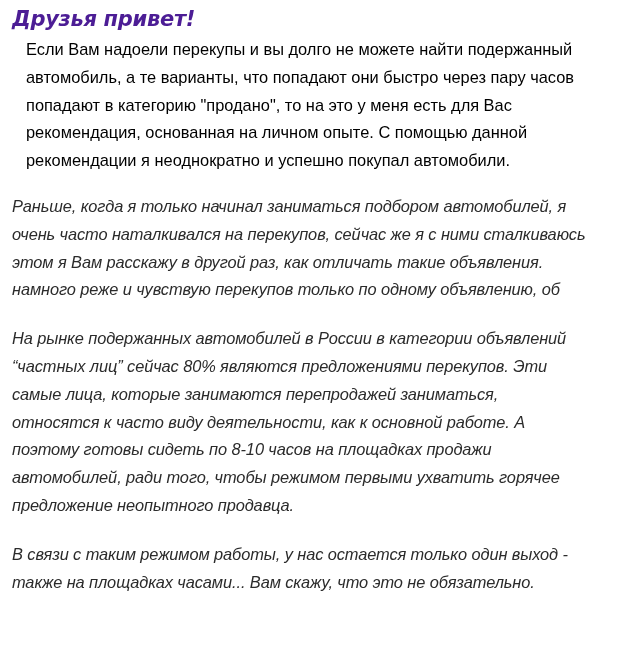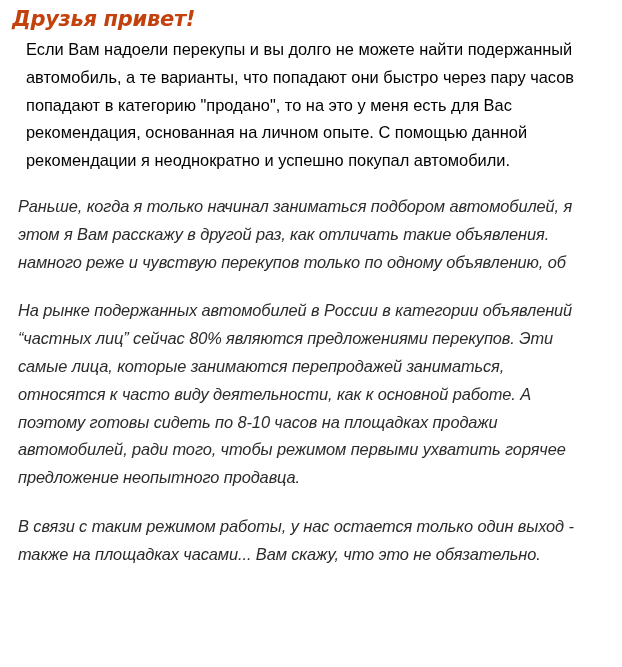--- a/index.html
+++ b/index.html
@@ -18,39 +18,39 @@
       left: 12px;
       top: 4px;
       width: 600px;
     }
     .title {
       font-family: "DejaVu Sans", sans-serif;
       font-weight: bold;
       font-style: italic;
       font-size: 21px;
       line-height: 30px;
-      color: #c2410c;
+      color: #4c1d95;
       margin: 0 0 2px 0;
       letter-spacing: -0.3px;
     }
     .lead {
       font-family: "Liberation Sans", sans-serif;
       font-size: 16.4px;
       line-height: 27.8px;
       color: #000000;
       margin: 0 0 18px 14px;
       letter-spacing: 0px;
     }
     .quote {
       font-family: "Liberation Sans", sans-serif;
       font-style: italic;
       font-size: 16.4px;
       line-height: 27.8px;
       color: #2b2b2b;
-      margin: 0 0 21px 6px;
+      margin: 0 0 21px 0;
       letter-spacing: -0.1px;
     }
     .line {
       display: block;
       white-space: nowrap;
     }
   </style>
 </head>
 <body>
 
@@ -60,20 +60,21 @@
   <p class="lead">
     <span class="line">Если Вам надоели перекупы и вы долго не можете найти подержанный</span>
     <span class="line">автомобиль, а те варианты, что попадают они быстро через пару часов</span>
     <span class="line">попадают в категорию "продано", то на это у меня есть для Вас</span>
     <span class="line">рекомендация, основанная на личном опыте. С помощью данной</span>
     <span class="line">рекомендации я неоднократно и успешно покупал автомобили.</span>
   </p>
 
   <p class="quote">
     <span class="line">Раньше, когда я только начинал заниматься подбором автомобилей, я</span>
+    <span class="line">очень часто наталкивался на перекупов, сейчас же я с ними сталкиваюсь</span>
     <span class="line">этом я Вам расскажу в другой раз, как отличать такие объявления.</span>
     <span class="line">намного реже и чувствую перекупов только по одному объявлению, об</span>
   </p>
 
   <p class="quote">
     <span class="line">На рынке подержанных автомобилей в России в категории объявлений</span>
     <span class="line">“частных лиц” сейчас 80% являются предложениями перекупов. Эти</span>
     <span class="line">самые лица, которые занимаются перепродажей заниматься,</span>
     <span class="line">относятся к часто виду деятельности, как к основной работе. А</span>
     <span class="line">поэтому готовы сидеть по 8-10 часов на площадках продажи</span>

